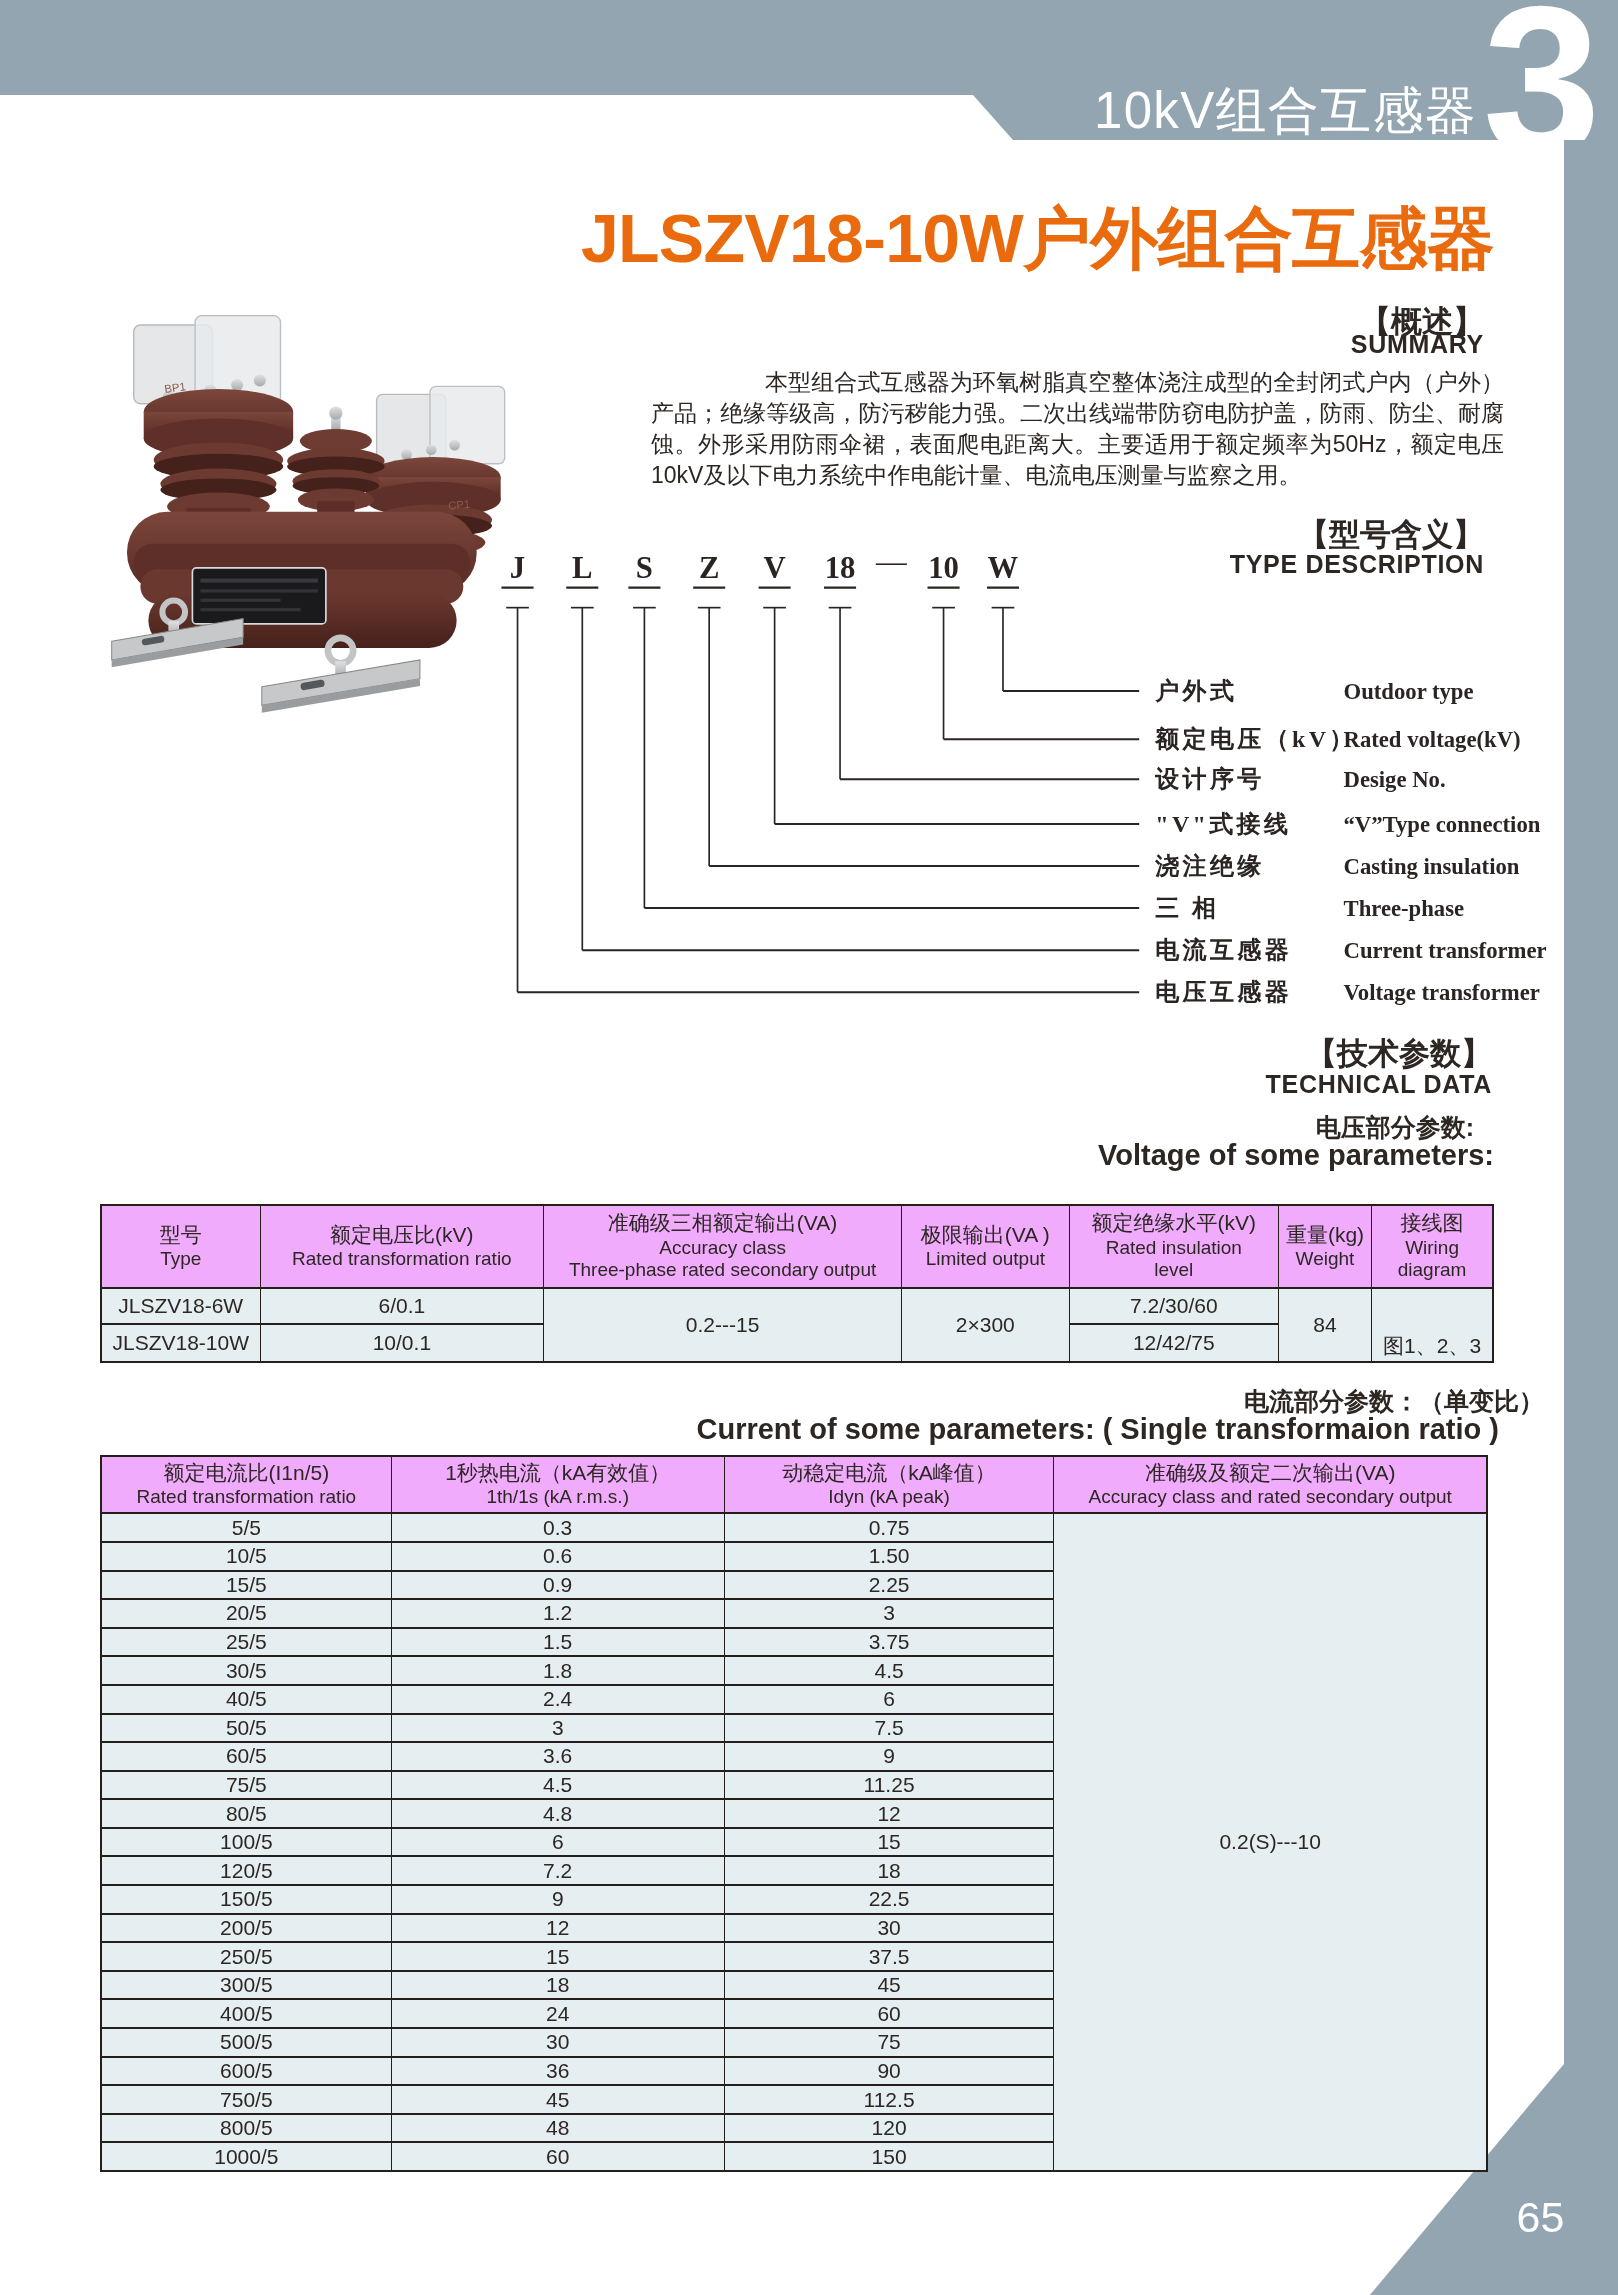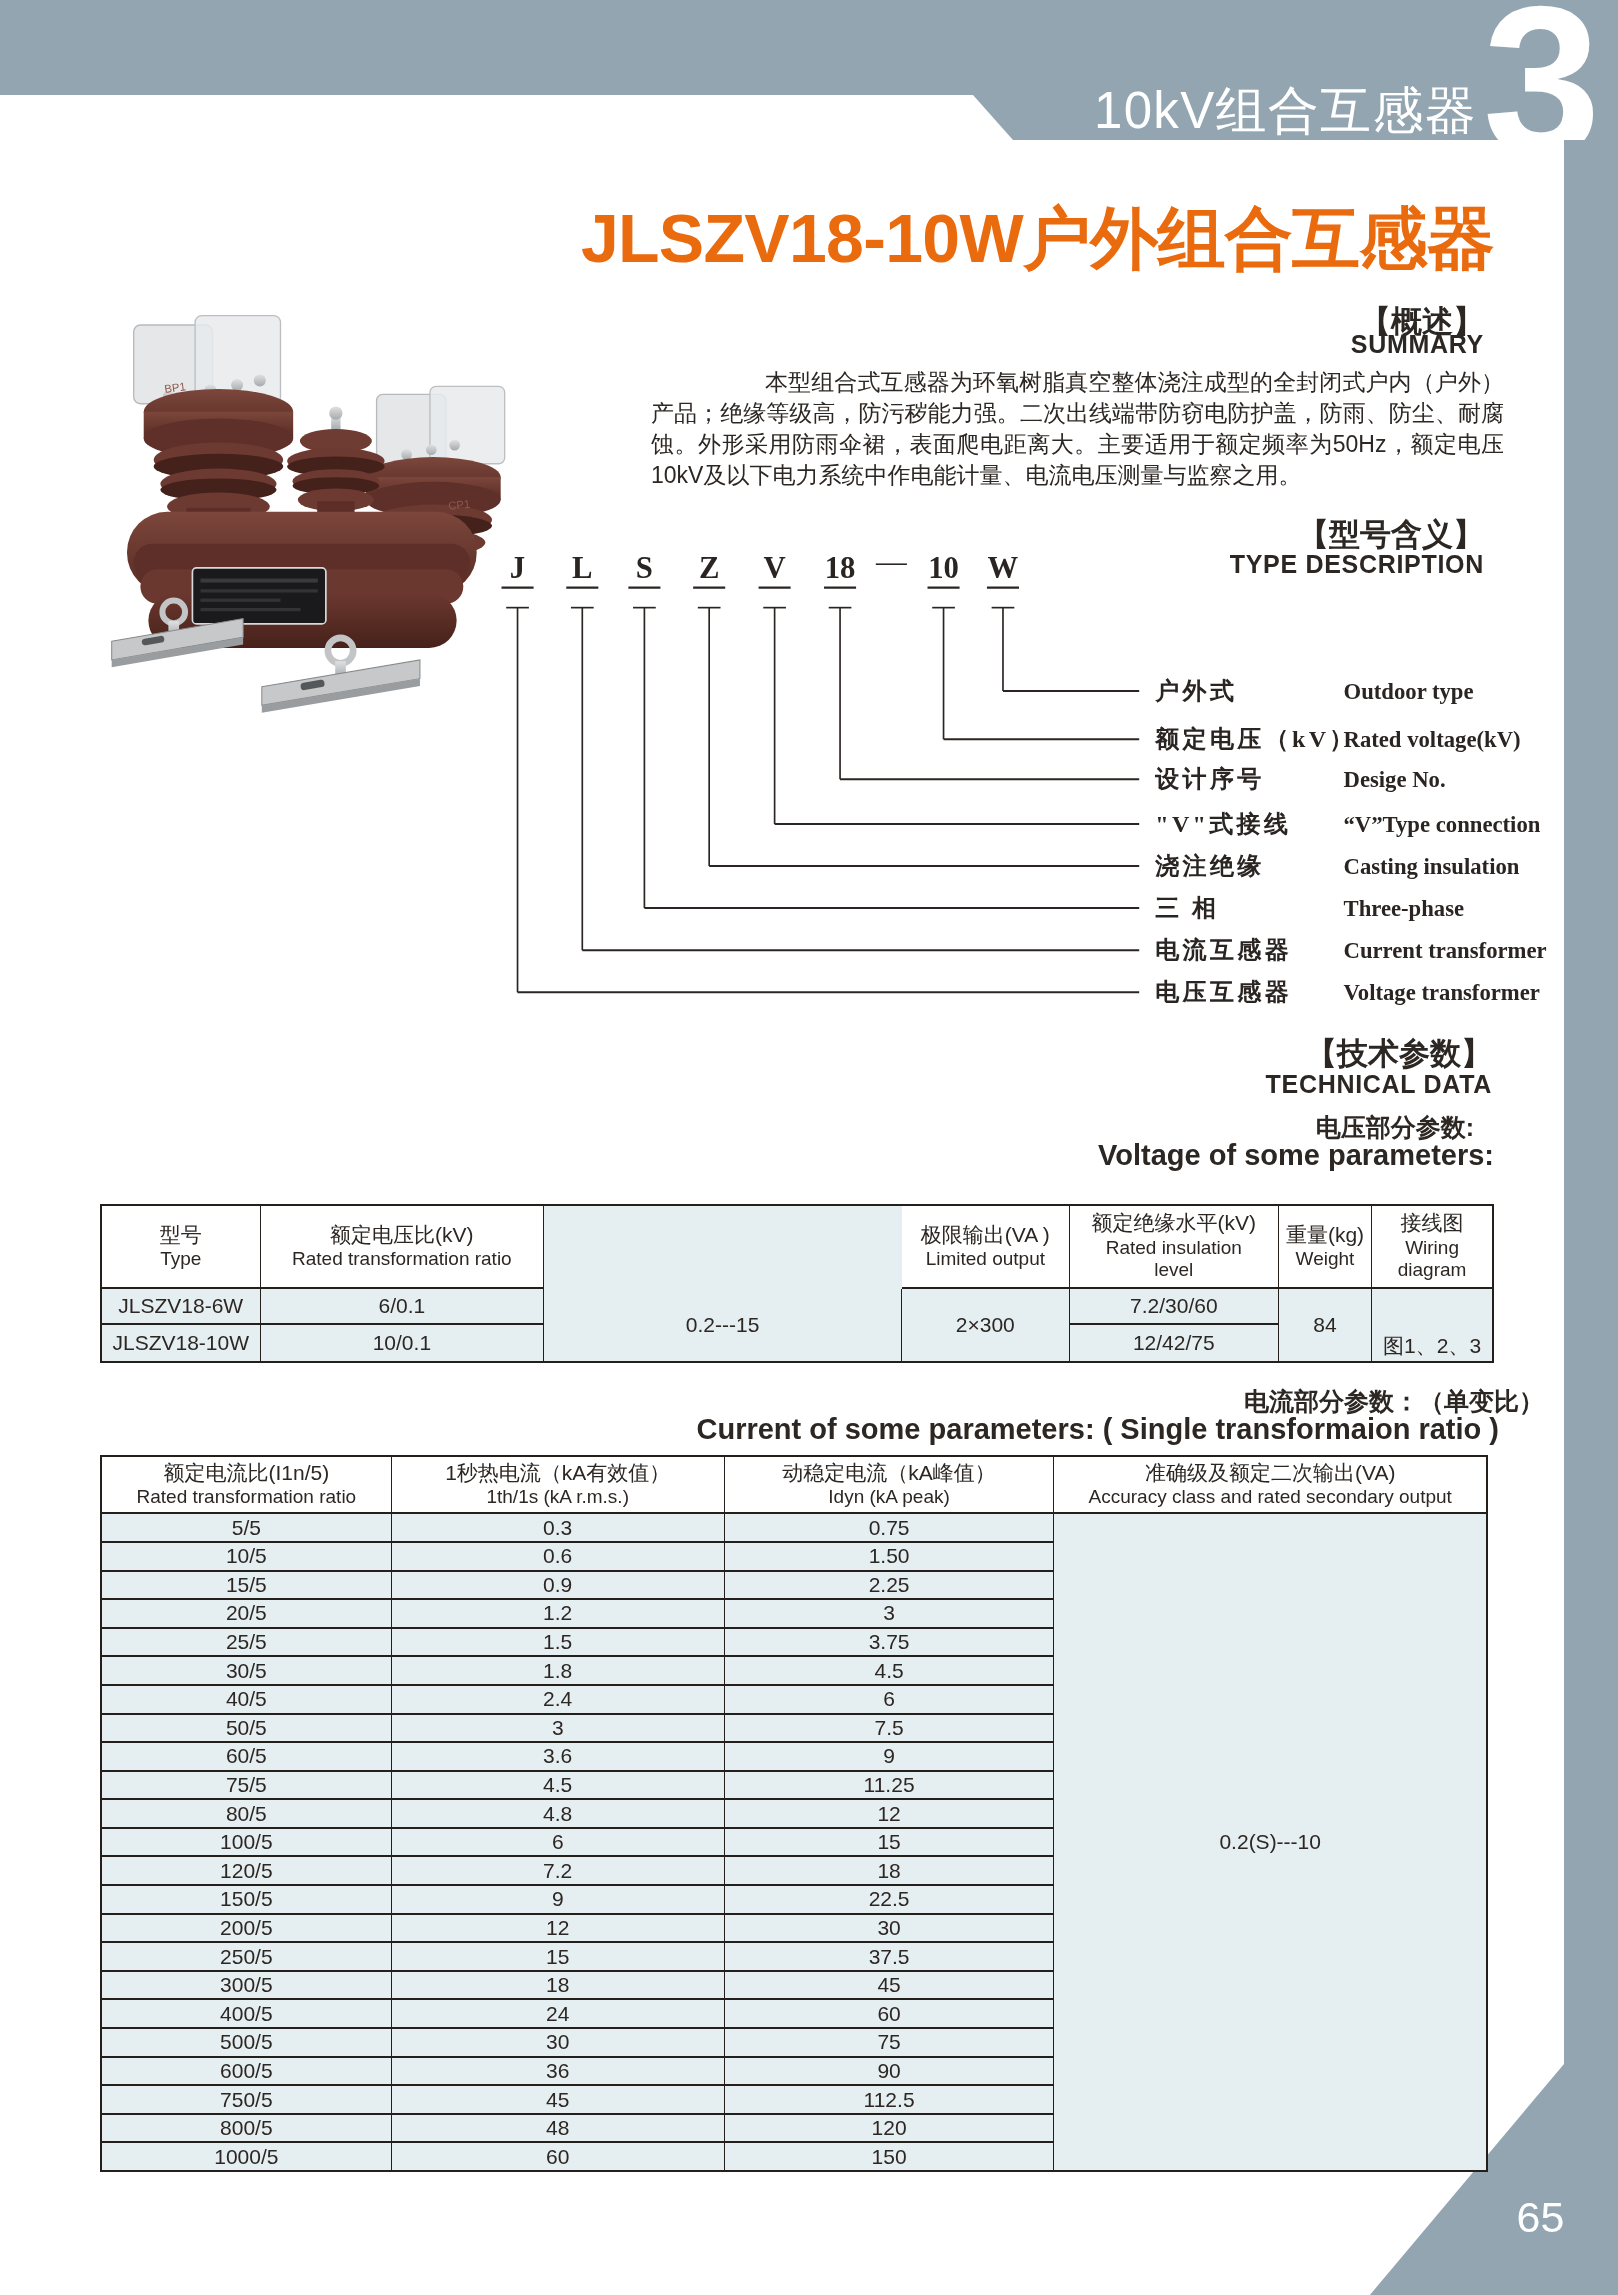--- a/index.html
+++ b/index.html
@@ -25,21 +25,21 @@
   .sec-en{position:absolute;font-weight:600;font-size:25px;color:#2d2723;white-space:nowrap;letter-spacing:0.7px;}
   .summary-body{position:absolute;left:631px;top:367px;width:853px;font-size:23px;line-height:31px;
      text-align:justify;text-indent:114px;color:#2d2723;margin-left:20px;}
   .cap-zh{position:absolute;font-size:25px;font-weight:700;white-space:nowrap;}
   .cap-en{position:absolute;font-size:29px;font-weight:700;white-space:nowrap;}
   
   .ptable{position:absolute;display:grid;border:2.7px solid #241f1b;background:#e5eef1;box-sizing:border-box;}
   .cell{border-right:1.7px solid #241f1b;border-bottom:2px solid #241f1b;display:flex;
         flex-direction:column;align-items:center;justify-content:center;text-align:center;
         box-sizing:border-box;padding:1.3px 4px;background:#e5eef1;}
-  .cell.hdr{background:#ffffff;border-bottom:2.7px solid #241f1b;}
+  .cell.hdr{background:#f0abfc;border-bottom:2.7px solid #241f1b;}
   .cell.nor{border-right:none;}
   .cell.nob{border-bottom:none;}
   .hzh{font-size:21px;line-height:1.25;}
   .hen{font-size:19px;line-height:1.2;white-space:pre-line;}
   .dval{font-size:21px;}
   
   #diagram-svg{position:absolute;left:0;top:0;pointer-events:none;}
   
   #product{position:absolute;left:48px;top:313px;width:477px;height:403px;}
 </style>
@@ -217,20 +217,25 @@
   <div id="voltage-table" class="ptable" style="left:100px;top:1204px;width:1394px;height:159px;
        grid-template-columns:238fr 426fr 537fr 252fr 314fr 140fr 180fr;grid-template-rows:127fr 55fr 56fr;">
       <div class="cell hdr" style="grid-area: 1 / 1;">
         <div class="hzh">型号</div>
         <div class="hen">Type</div>
       </div>
       <div class="cell hdr" style="grid-area: 1 / 2;">
         <div class="hzh">额定电压比(kV)</div>
         <div class="hen">Rated transformation ratio</div>
       </div>
+      <div class="cell hdr" style="grid-area: 1 / 3;">
+        <div class="hzh">准确级三相额定输出(VA)</div>
+        <div class="hen">Accuracy class
+Three-phase rated secondary output</div>
+      </div>
       <div class="cell hdr" style="grid-area: 1 / 4;">
         <div class="hzh">极限输出(VA )</div>
         <div class="hen">Limited  output</div>
       </div>
       <div class="cell hdr" style="grid-area: 1 / 5;">
         <div class="hzh">额定绝缘水平(kV)</div>
         <div class="hen">Rated insulation
 level</div>
       </div>
       <div class="cell hdr" style="grid-area: 1 / 6;">

